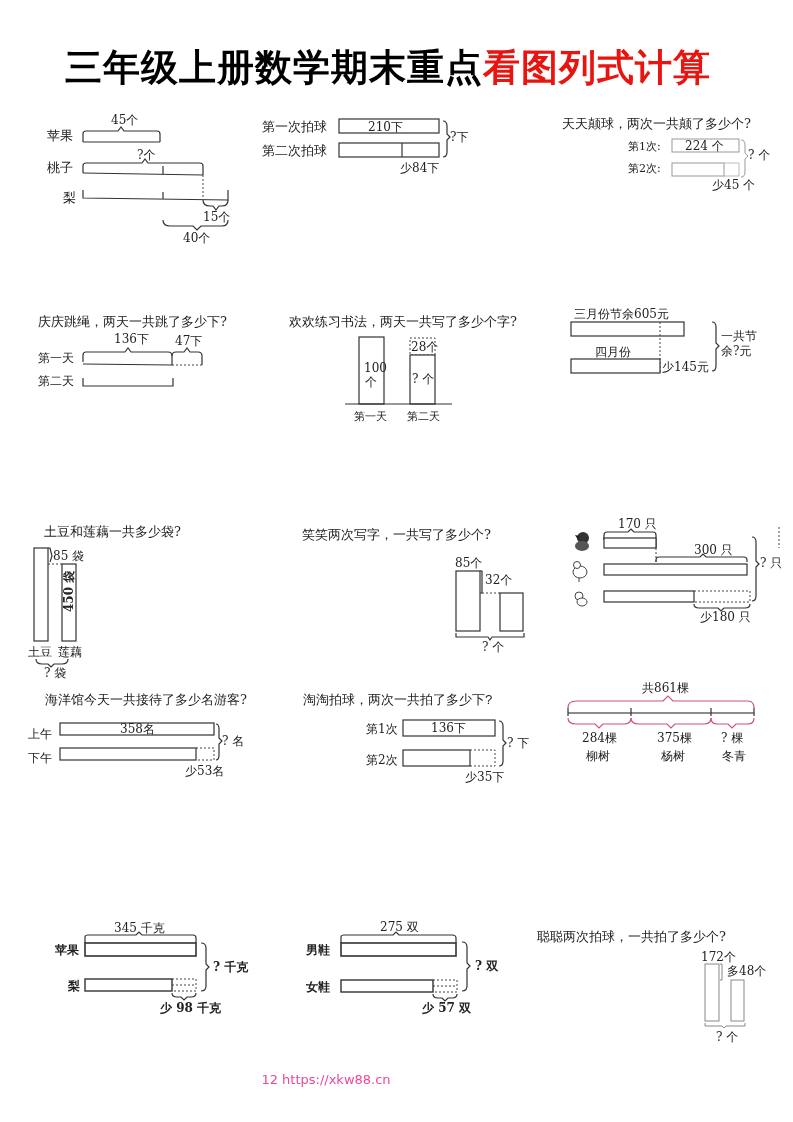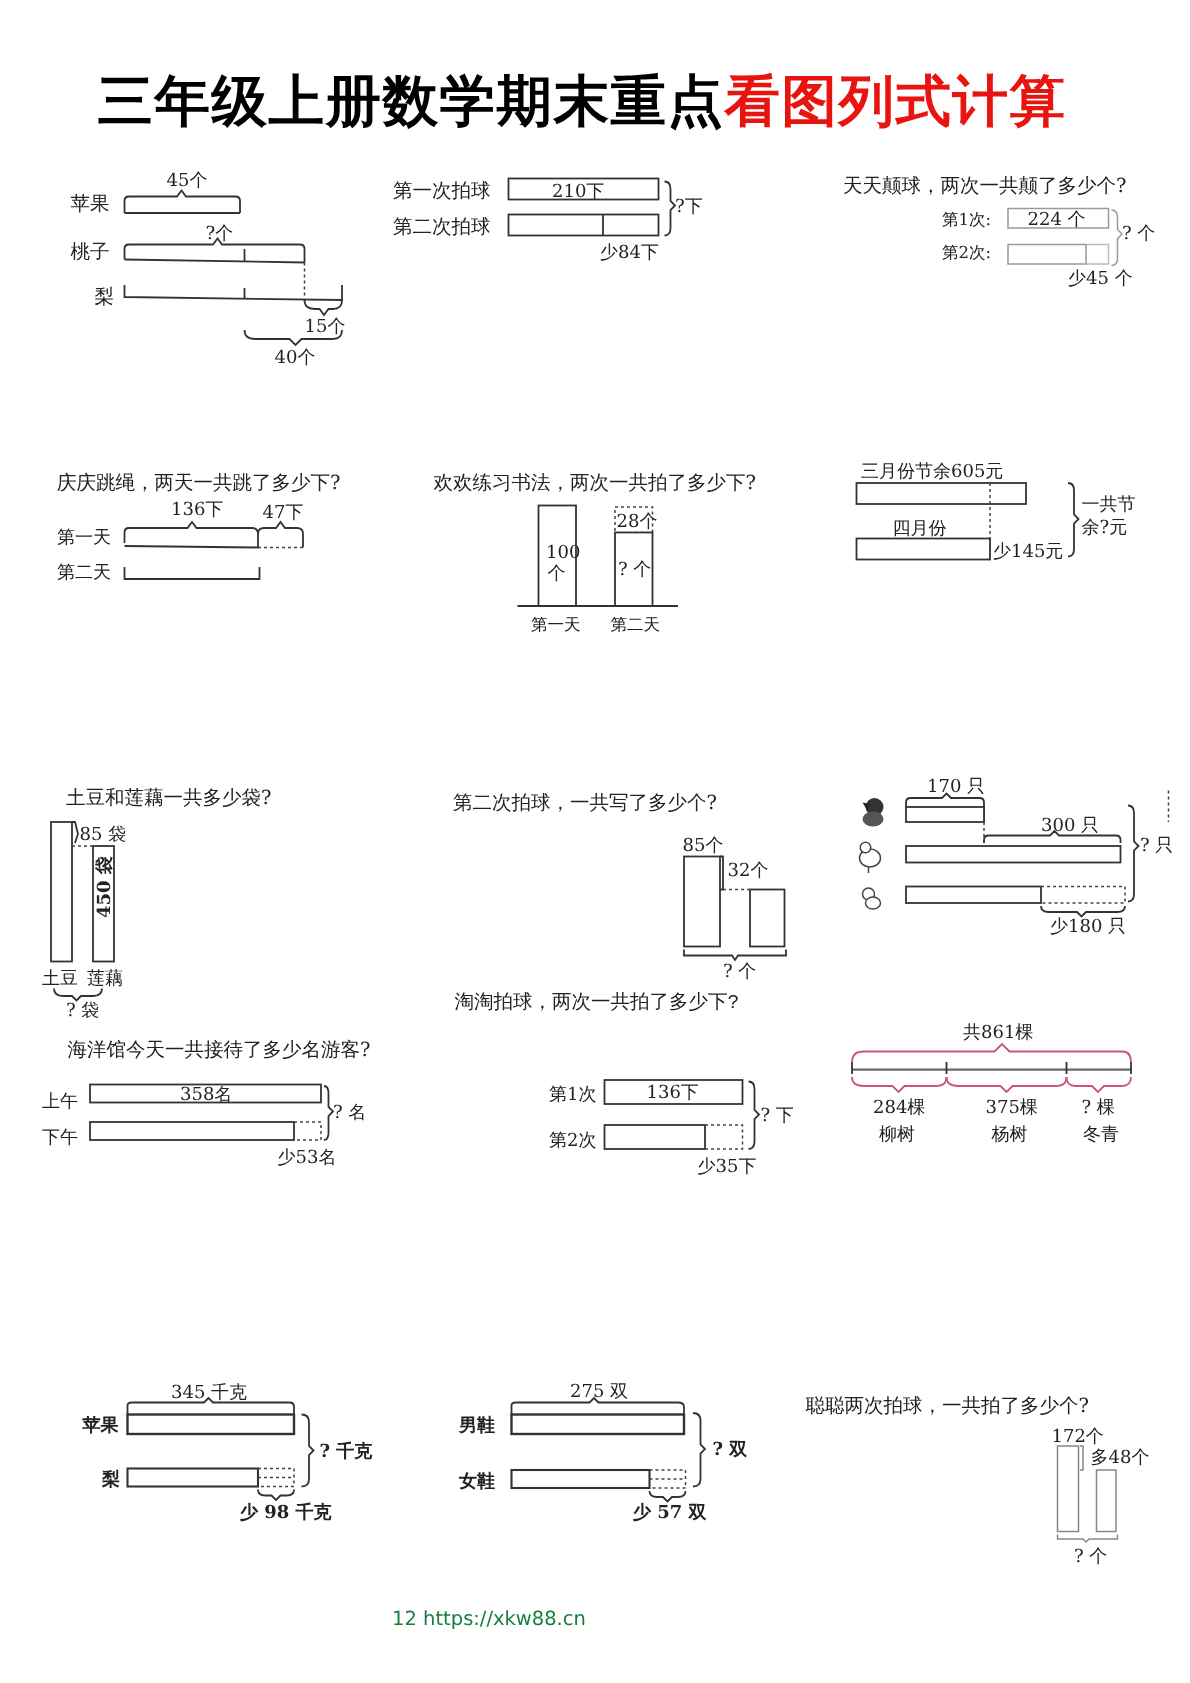--- a/index.html
+++ b/index.html
@@ -13,21 +13,21 @@
   .pr { position:absolute; }
   .q { position:absolute; font-size:13px; white-space:nowrap; color:#222; }
   svg { position:absolute; left:0; top:0; overflow:visible; }
   svg text { font-family:"DejaVu Serif","Liberation Serif",serif; fill:#222; font-size:12px; }
   svg .b { stroke:#333; stroke-width:1.2; fill:none; }
   svg .bx { stroke:#333; stroke-width:1.2; fill:#fff; }
   svg .d { stroke:#444; stroke-width:1; fill:none; stroke-dasharray:2,2; }
   svg .pink { stroke:#c9547a; stroke-width:1.2; fill:none; }
   svg .gray { stroke:#666; stroke-width:1.5; fill:none; }
   .footer { position:absolute; top:1072px; left:0; width:652px; text-align:center;
-            font-family:"DejaVu Sans","Liberation Sans",sans-serif; font-size:13px; color:#15803d; }
+            font-family:"DejaVu Sans","Liberation Sans",sans-serif; font-size:13px; color:#ec4899; }
 </style>
 </head>
 <body>
 
 <div class="title">
   <span class="black">三年级上册数学期末重点</span><span class="red">看图列式计算</span>
 </div>
 
 <div class="pr" style="left:0;top:0;">
   <svg width="793" height="1122">
@@ -87,21 +87,21 @@
     <text x="38" y="385" style="font-size:12px">第二天</text>
     <text x="114" y="343">136下</text>
     <text x="175" y="345">47下</text>
     <path class="b" d="M83,362 L83,355 Q83,352 86,352 L125,352 L128,348 L131,352 L168,352 Q172,352 172,356 L172,365 L83,364"></path>
     <path class="b" d="M172,356 Q172,352 176,352 L184,352 L187,348 L190,352 L198,352 Q202,352 202,356 L202,365"></path>
     <line class="d" x1="172" y1="365" x2="202" y2="365"></line>
     <path class="b" d="M83,378 L83,386 L173,386 L173,378"></path>
   </svg>
 </div>
 
-<div class="q" style="left:289px;top:313px;">欢欢练习书法，两次一共拍了多少下?</div>
+<div class="q" style="left:289px;top:313px;">欢欢练习书法，两天一共写了多少个字?</div>
 <div class="pr" style="left:0;top:0;">
   <svg width="793" height="1122">
     <rect class="bx" x="359" y="337" width="25" height="67"></rect>
     <text x="364" y="372">100</text>
     <text x="365" y="386">个</text>
     <rect x="410" y="338" width="25" height="17" class="d"></rect>
     <text x="411" y="351">28个</text>
     <rect class="bx" x="410" y="355" width="25" height="49"></rect>
     <text x="412" y="383">? 个</text>
     <line class="b" x1="345" y1="404" x2="452" y2="404"></line>
@@ -133,21 +133,21 @@
     <line class="d" x1="48" y1="564" x2="62" y2="564"></line>
     <text x="53" y="560">85 袋</text>
     <text transform="translate(73,612) rotate(-90)" style="font-weight:bold">450 袋</text>
     <text x="28" y="656" style="font-size:12px">土豆</text>
     <text x="58" y="656" style="font-size:12px">莲藕</text>
     <path class="b" d="M36,659 Q36,664 42,664 L48,664 L51,667 L54,664 L62,664 Q68,664 68,659"></path>
     <text x="44" y="677">? 袋</text>
   </svg>
 </div>
 
-<div class="q" style="left:302px;top:526px;">第二次拍球，一共写了多少个?</div>
+<div class="q" style="left:302px;top:526px;">笑笑两次写字，一共写了多少个?</div>
 <div class="pr" style="left:0;top:0;">
   <svg width="793" height="1122">
     <text x="455" y="567">85个</text>
     <rect class="bx" x="456" y="571" width="24" height="60"></rect>
     <rect class="bx" x="500" y="593" width="23" height="38"></rect>
     <path class="b" d="M480,571 L482,571 L482,593 L480,593"></path>
     <line class="d" x1="482" y1="593" x2="500" y2="593"></line>
     <text x="485" y="584">32个</text>
     <path class="b" d="M456,633 L456,637 L488,637 L490,640 L492,637 L524,637 L524,633"></path>
     <text x="482" y="651">? 个</text>
@@ -195,21 +195,21 @@
     <rect class="bx" x="60" y="723" width="154" height="12"></rect>
     <text x="120" y="733">358名</text>
     <rect class="bx" x="60" y="748" width="136" height="12"></rect>
     <path class="d" d="M196,748 L214,748 L214,760 L196,760"></path>
     <path class="b" d="M216,724 Q219,724 219,729 L219,738 L222,741 L219,744 L219,755 Q219,760 216,760"></path>
     <text x="222" y="745">? 名</text>
     <text x="185" y="775">少53名</text>
   </svg>
 </div>
 
-<div class="q" style="left:303px;top:659px;font-family:Liberation Mono, monospace;">淘淘拍球，两次一共拍了多少下?</div>
+<div class="q" style="left:303px;top:691px;font-family:Liberation Mono, monospace;">淘淘拍球，两次一共拍了多少下?</div>
 <div class="pr" style="left:0;top:0;">
   <svg width="793" height="1122">
     <text x="366" y="733" style="font-size:12px">第1次</text>
     <text x="366" y="764" style="font-size:12px">第2次</text>
     <rect class="bx" x="403" y="720" width="92" height="16"></rect>
     <text x="431" y="732">136下</text>
     <rect class="bx" x="403" y="750" width="67" height="16"></rect>
     <path class="d" d="M470,750 L495,750 L495,766 L470,766"></path>
     <path class="b" d="M499,721 Q503,721 503,726 L503,740 L506,743 L503,746 L503,761 Q503,766 499,766"></path>
     <text x="507" y="747">? 下</text>

